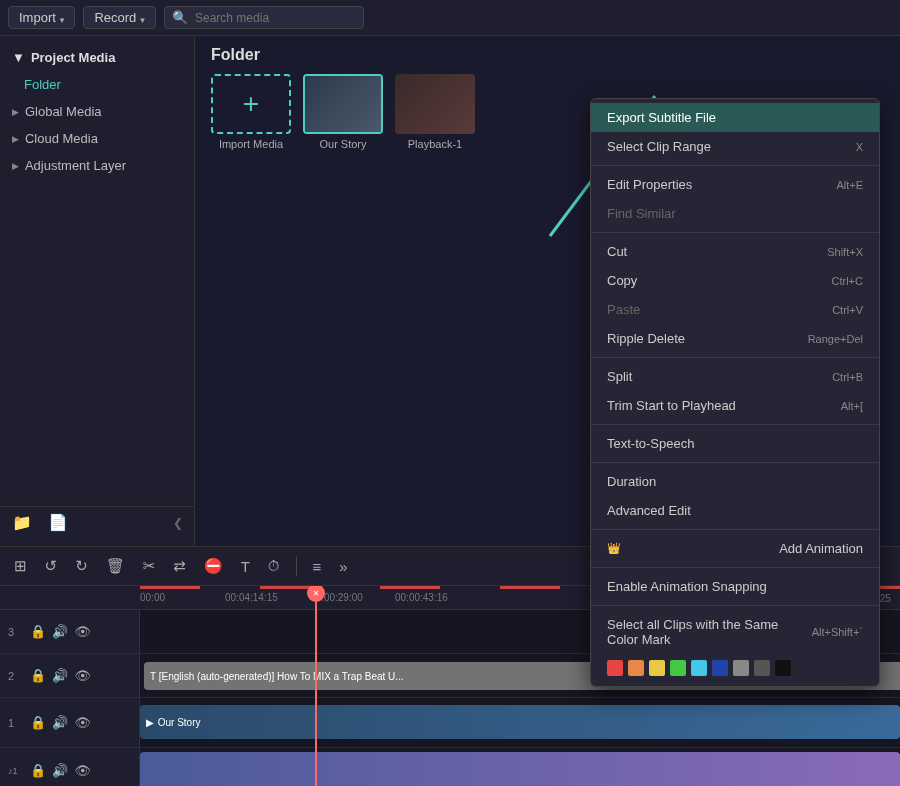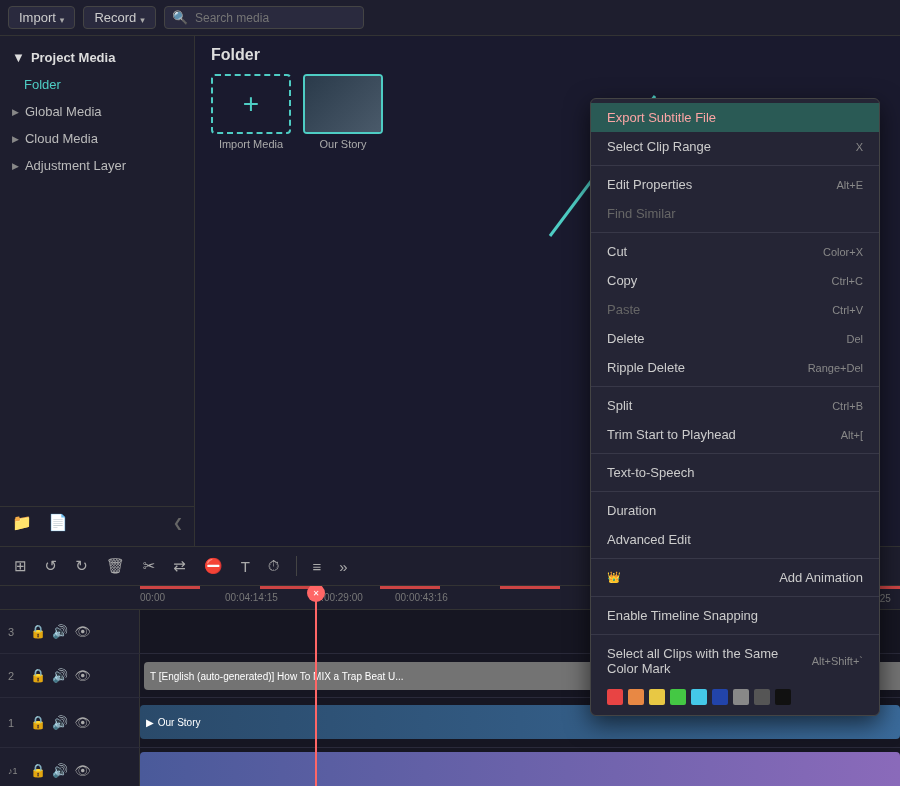--- a/index.html
+++ b/index.html
@@ -183,21 +183,21 @@
       display: flex;
       justify-content: space-between;
       align-items: center;
       padding: 7px 16px;
       font-size: 13px;
       color: #ccc;
       cursor: pointer;
     }
     .ctx-item.highlighted {
       background: #2a5a55;
-      color: #fca5a5;
+      color: #ffffff;
     }
     .ctx-item.disabled { color: #666; cursor: default; }
     .ctx-divider {
       height: 1px;
       background: #383848;
       margin: 4px 0;
     }
     .ctx-shortcut {
       color: #888;
       font-size: 11px;
@@ -462,20 +462,26 @@
         <div class="media-label">Import Media</div>
       </div>
 
       <div class="media-item">
         <div class="media-thumb thumb-border">
           <div class="thumb-video"></div>
         </div>
         <div class="media-label">Our Story</div>
       </div>
 
+      <div class="media-item">
+        <div class="media-thumb">
+          <div class="thumb-video2"></div>
+        </div>
+        <div class="media-label">Playback-1</div>
+      </div>
     </div>
 
     <svg class="annotation-layer" xmlns="http://www.w3.org/2000/svg">
       <defs>
         <marker id="arrowhead" markerWidth="10" markerHeight="7" refX="10" refY="3.5" orient="auto">
           <polygon points="0 0, 10 3.5, 0 7" fill="#4ecdc4"></polygon>
         </marker>
       </defs>
       <line x1="355" y1="200" x2="460" y2="60" stroke="#4ecdc4" stroke-width="3" marker-end="url(#arrowhead)"></line>
     </svg>
@@ -494,35 +500,31 @@
       <div class="ctx-item">
         <span>Edit Properties</span>
         <span class="ctx-shortcut">Alt+E</span>
       </div>
       <div class="ctx-item disabled">
         <span>Find Similar</span>
       </div>
       <div class="ctx-divider"></div>
       <div class="ctx-item">
         <span>Cut</span>
-        <span class="ctx-shortcut">Color+X</span>
+        <span class="ctx-shortcut">Shift+X</span>
       </div>
       <div class="ctx-item">
         <span>Copy</span>
         <span class="ctx-shortcut">Ctrl+C</span>
       </div>
       <div class="ctx-item disabled">
         <span>Paste</span>
         <span class="ctx-shortcut">Ctrl+V</span>
       </div>
       <div class="ctx-item">
-        <span>Delete</span>
-        <span class="ctx-shortcut">Del</span>
-      </div>
-      <div class="ctx-item">
         <span>Ripple Delete</span>
         <span class="ctx-shortcut">Range+Del</span>
       </div>
       <div class="ctx-divider"></div>
       <div class="ctx-item">
         <span>Split</span>
         <span class="ctx-shortcut">Ctrl+B</span>
       </div>
       <div class="ctx-item">
         <span>Trim Start to Playhead</span>
@@ -538,21 +540,21 @@
       </div>
       <div class="ctx-item">
         <span>Advanced Edit</span>
       </div>
       <div class="ctx-divider"></div>
       <div class="ctx-item crown">
         <span>Add Animation</span>
       </div>
       <div class="ctx-divider"></div>
       <div class="ctx-item">
-        <span>Enable Timeline Snapping</span>
+        <span>Enable Animation Snapping</span>
       </div>
       <div class="ctx-divider"></div>
       <div class="ctx-item">
         <span>Select all Clips with the Same Color Mark</span>
         <span class="ctx-shortcut">Alt+Shift+`</span>
       </div>
       <div class="color-swatches">
         <div class="swatch" style="background:#e84444"></div>
         <div class="swatch" style="background:#e88844"></div>
         <div class="swatch" style="background:#e8c844"></div>

